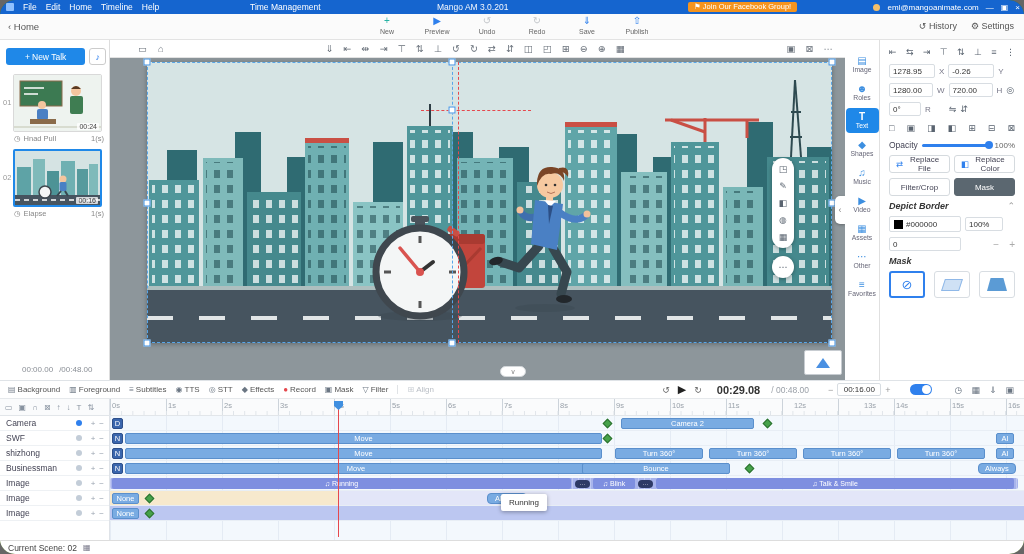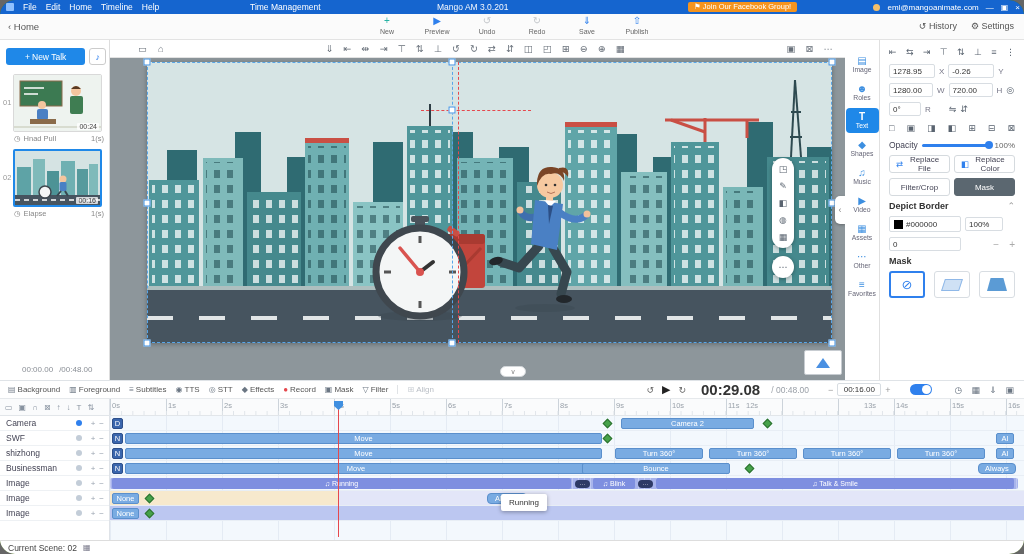--- a/index.html
+++ b/index.html
@@ -98,21 +98,21 @@
   .prow7{display:flex;justify-content:space-between;color:#5a6470;font-size:9px;margin:7px 0;}
   .prow7 span{cursor:pointer;}
   .oplabel{font-size:8.5px;color:#445;}
   .slider{flex:1;height:3px;background:#2f80ed;border-radius:2px;position:relative;cursor:pointer;}
   .knob{position:absolute;right:-2px;top:-3px;width:8px;height:8px;border-radius:50%;background:#2f80ed;}
   .opval{font-size:8px;color:#666;}
   .pbtn{flex:1;height:18px;border:1px solid #d5dade;border-radius:3px;background:#fff;font-size:8px;color:#445;
         display:flex;align-items:center;justify-content:center;gap:3px;cursor:pointer;}
   .pbtn .bic{color:#2f80ed;font-size:8.5px;}
   .pbtn.dark{background:#5b6770;border-color:#5b6770;color:#fff;}
-  .psec{display:flex;justify-content:space-between;align-items:flex-end;margin:2px 0 5px;font-size:9px;font-weight:bold;color:#333;}
+  .psec{display:flex;justify-content:space-between;align-items:flex-end;margin:2px 0 5px;font-size:9px;font-weight:bold;color:#333;font-style:italic;}
   .psec .arr{color:#999;font-weight:normal;cursor:pointer;}
   .cinput{display:flex;align-items:center;gap:3px;border:1px solid #d8dde2;border-radius:2px;height:16px;padding:0 4px;width:72px;}
   .swatch{width:9px;height:9px;background:#000;flex:0 0 auto;}
   .cinput input{border:none;width:100%;font-size:8px;color:#333;padding:0;outline:none;
                 font-family:"Liberation Sans","DejaVu Sans",sans-serif;}
   .stepctl{margin-left:auto;display:flex;gap:10px;color:#aaa;font-size:10px;}
   .stepctl span{cursor:pointer;}
   .mtiles{display:flex;gap:9px;margin-top:4px;}
   .mtile{width:36px;height:27px;border:1px solid #d8dde2;border-radius:3px;display:flex;align-items:center;
          justify-content:center;background:#fff;cursor:pointer;}
@@ -124,21 +124,21 @@
   .timeline{position:absolute;left:0;top:380px;width:1024px;height:160px;background:#fff;border-top:1px solid #dfe3e7;}
   .tl-header{height:18px;display:flex;align-items:center;padding:0 8px;gap:9px;border-bottom:1px solid #e6e9ec;}
   .ttab{display:flex;align-items:center;gap:2px;font-size:8px;color:#555;cursor:pointer;white-space:nowrap;}
   .ttab .tic{font-size:8px;color:#6b7683;}
   .ttab.rec .tic{color:#e5484d;}
   .ttab.disabled{color:#b9bec5;border-left:1px solid #e0e3e6;padding-left:9px;}
   .ttab.disabled .tic{color:#c6cbd1;}
   .playctl{display:flex;align-items:center;gap:8px;margin-left:auto;}
   .playctl .pc{font-size:9px;color:#666;cursor:pointer;}
   .playctl .play{font-size:11px;color:#222;}
-  .tl-time{font-size:15px;color:#333;font-weight:bold;margin-left:6px;}
+  .tl-time{font-size:11px;color:#333;font-weight:bold;margin-left:6px;}
   .tl-total{font-size:8.5px;color:#9aa0a8;margin-left:2px;}
   .durwrap{display:flex;align-items:center;gap:4px;margin-left:10px;}
   .durwrap .mini{font-size:9px;color:#999;cursor:pointer;}
   .durinput{width:44px;height:13px;border:1px solid #d8dde2;border-radius:2px;font-size:8px;color:#333;text-align:center;
             font-family:"Liberation Sans","DejaVu Sans",sans-serif;}
   .toggle{width:22px;height:11px;background:#2f80ed;border-radius:6px;position:relative;margin-left:10px;cursor:pointer;}
   .toggle .tk{position:absolute;right:1px;top:1px;width:9px;height:9px;border-radius:50%;background:#fff;}
   .tl-hicons{display:flex;gap:9px;margin-left:14px;margin-right:2px;color:#6b7683;font-size:9px;}
   .tl-hicons span{cursor:pointer;}
   
@@ -723,21 +723,21 @@
         <span class="rl" style="left:114px">2s</span>
         <span class="rl" style="left:170px">3s</span>
         <span class="rl" style="left:226px">4s</span>
         <span class="rl" style="left:282px">5s</span>
         <span class="rl" style="left:338px">6s</span>
         <span class="rl" style="left:394px">7s</span>
         <span class="rl" style="left:450px">8s</span>
         <span class="rl" style="left:506px">9s</span>
         <span class="rl" style="left:562px">10s</span>
         <span class="rl" style="left:618px">11s</span>
-        <span class="rl" style="left:636px">12s</span>
+        <span class="rl" style="left:684px">12s</span>
         <span class="rl" style="left:754px">13s</span>
         <span class="rl" style="left:786px">14s</span>
         <span class="rl" style="left:842px">15s</span>
         <span class="rl" style="left:898px">16s</span>
       </div>
     </div>
 
     <div class="tl-body">
       <div class="tl-gutter">
         <div class="trow-label">

